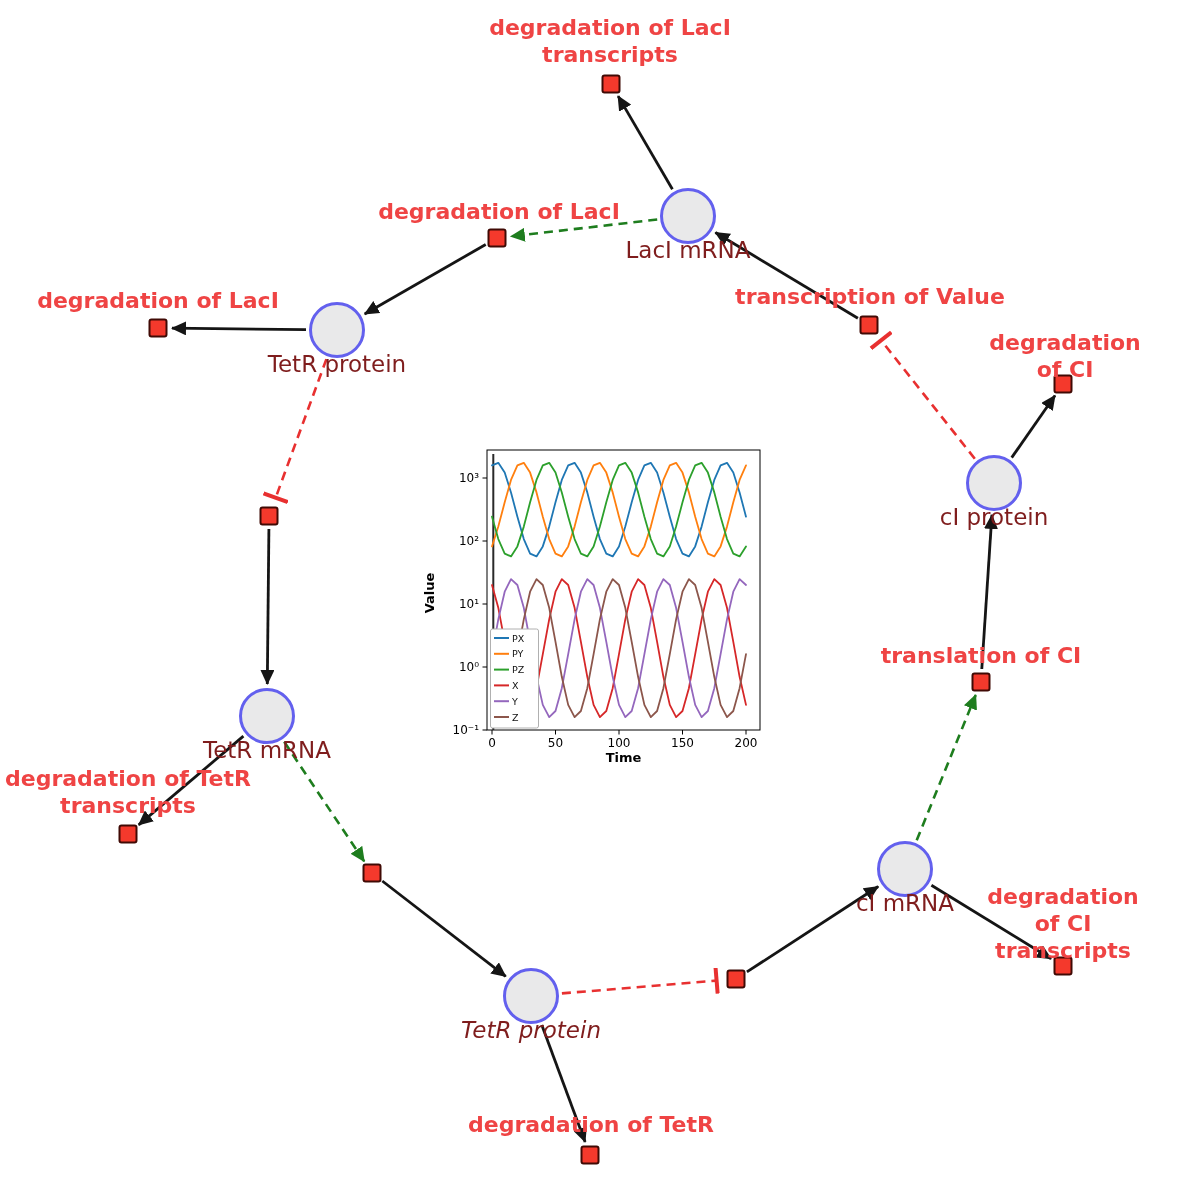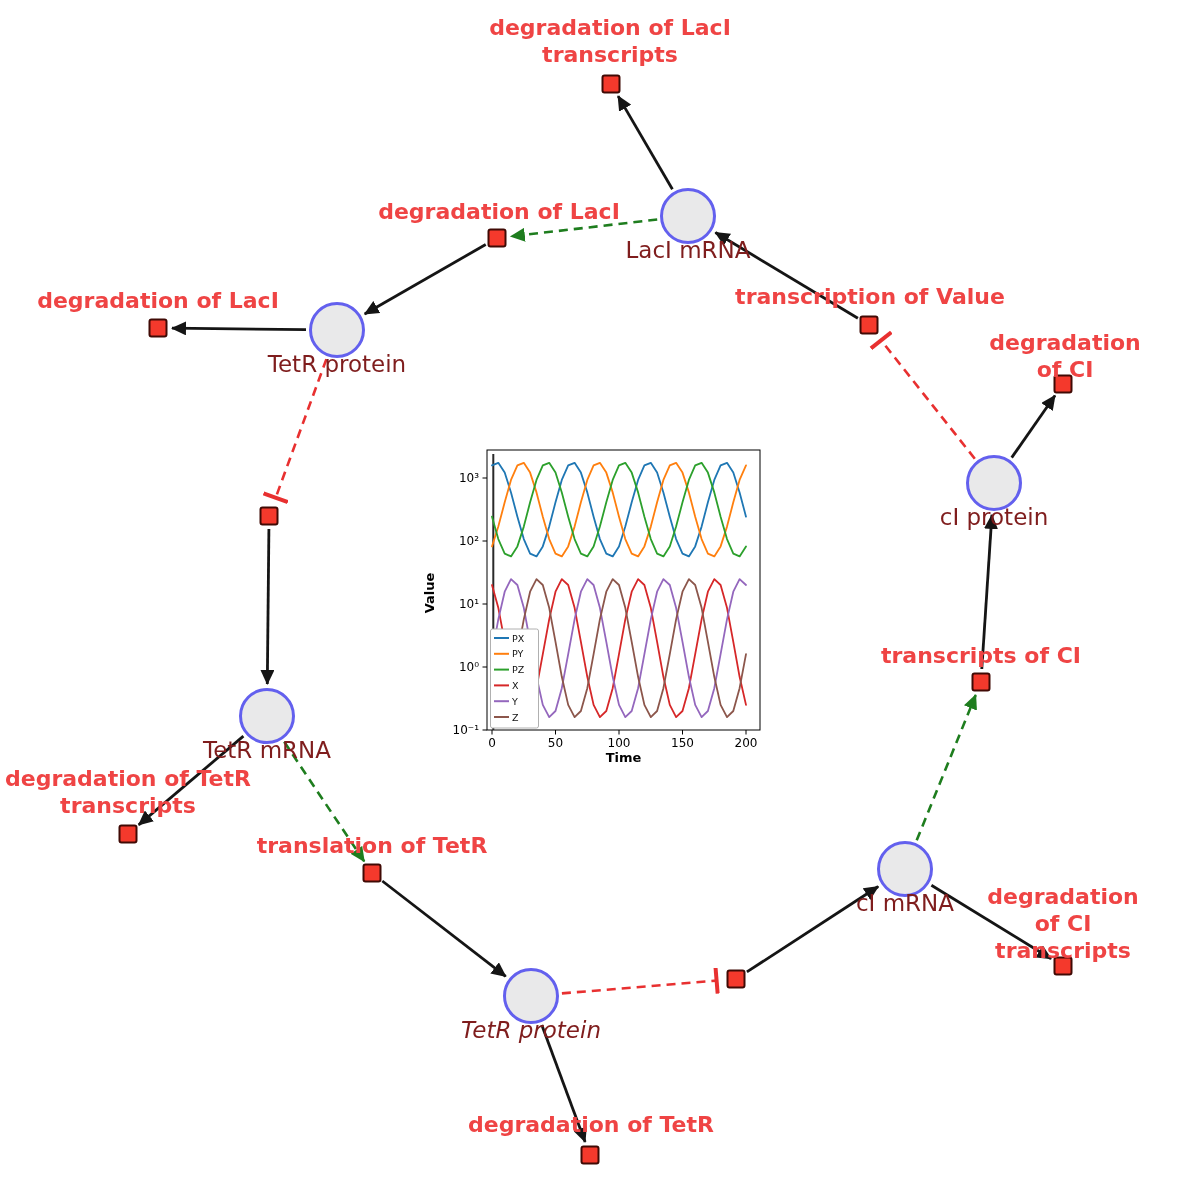--- a/index.html
+++ b/index.html
@@ -125,25 +125,24 @@
     <div class="reaction-node" style="left: 497px; top: 238px;"></div>
     <div class="reaction-label" style="left: 499px; top: 212px;">degradation of LacI</div>
     <div class="reaction-node" style="left: 158px; top: 328px;"></div>
     <div class="reaction-label" style="left: 158px; top: 301px;">degradation of LacI</div>
     <div class="reaction-node" style="left: 869px; top: 325px;"></div>
     <div class="reaction-label" style="left: 870px; top: 297px;">transcription of Value</div>
     <div class="reaction-node" style="left: 1063px; top: 384px;"></div>
     <div class="reaction-label" style="left: 1065px; top: 357px;">degradation of CI</div>
     <div class="reaction-node" style="left: 269px; top: 516px;"></div>
     <div class="reaction-node" style="left: 981px; top: 682px;"></div>
-    <div class="reaction-label" style="left: 981px; top: 656px;">transcripts of CI</div>
+    <div class="reaction-label" style="left: 981px; top: 656px;">translation of CI</div>
     <div class="reaction-node" style="left: 128px; top: 834px;"></div>
     <div class="reaction-label" style="left: 128px; top: 793px;">degradation of TetR
 transcripts</div>
     <div class="reaction-node" style="left: 372px; top: 873px;"></div>
-    <div class="reaction-label" style="left: 372px; top: 846px;">translation of TetR</div>
     <div class="reaction-node" style="left: 736px; top: 979px;"></div>
     <div class="reaction-node" style="left: 1063px; top: 966px;"></div>
     <div class="reaction-label" style="left: 1063px; top: 924px;">degradation of CI
 transcripts</div>
     <div class="reaction-node" style="left: 590px; top: 1155px;"></div>
     <div class="reaction-label" style="left: 591px; top: 1125px;">degradation of TetR</div>
   </div>
 
 </body></html>

